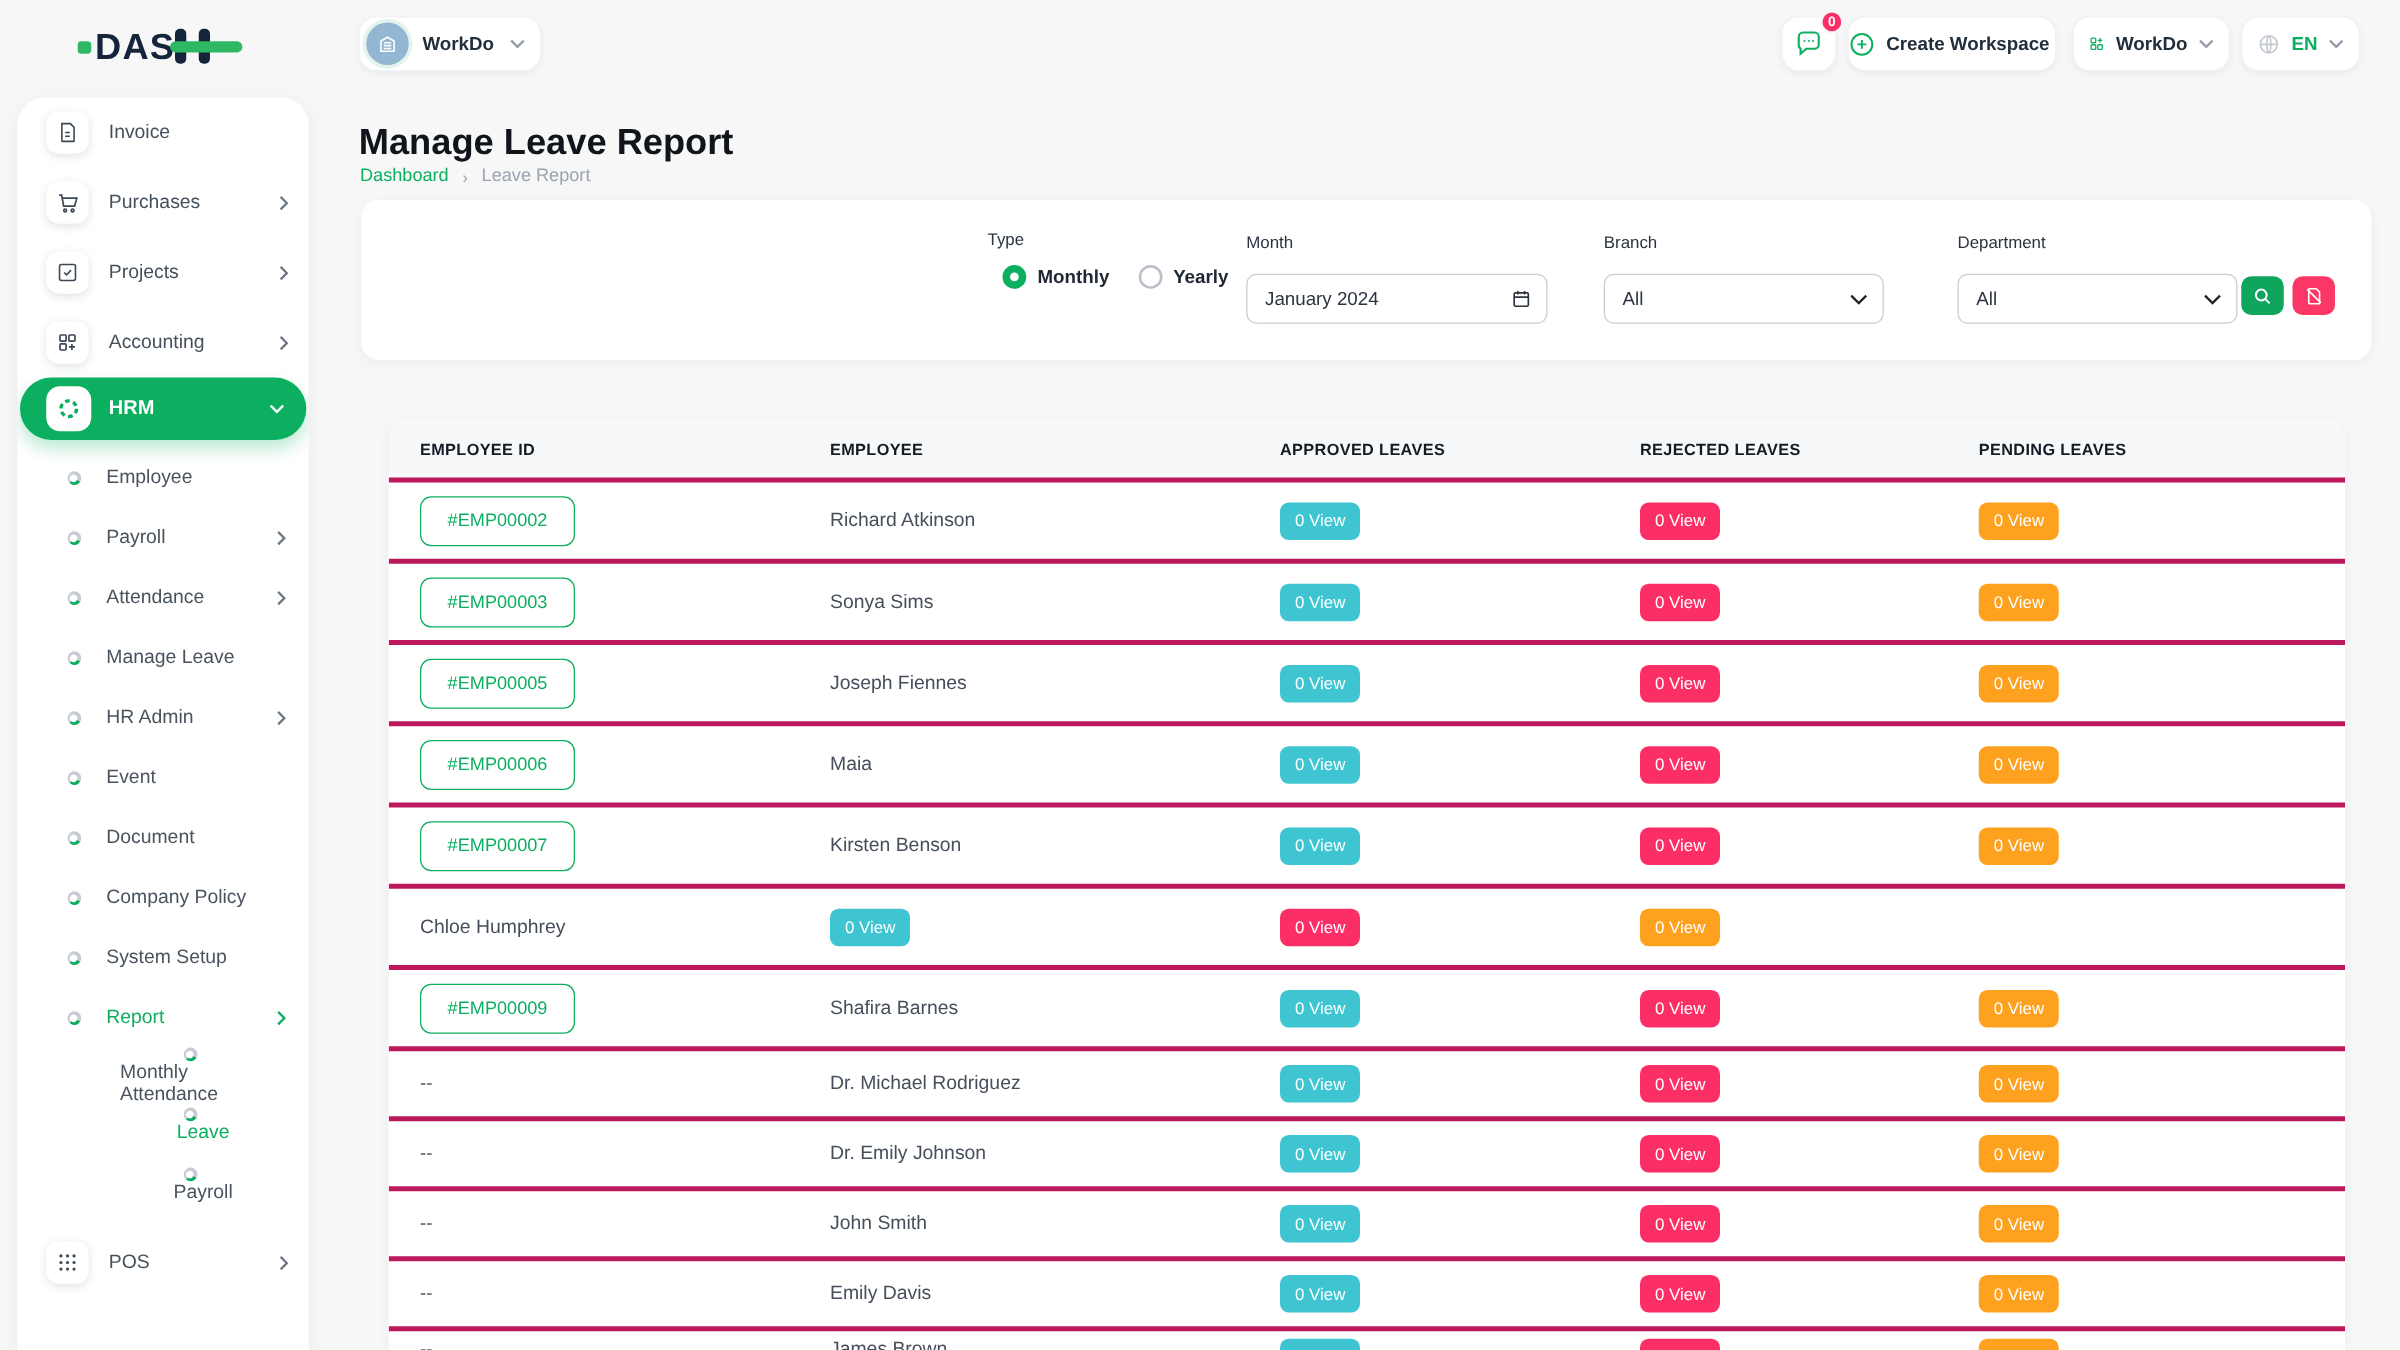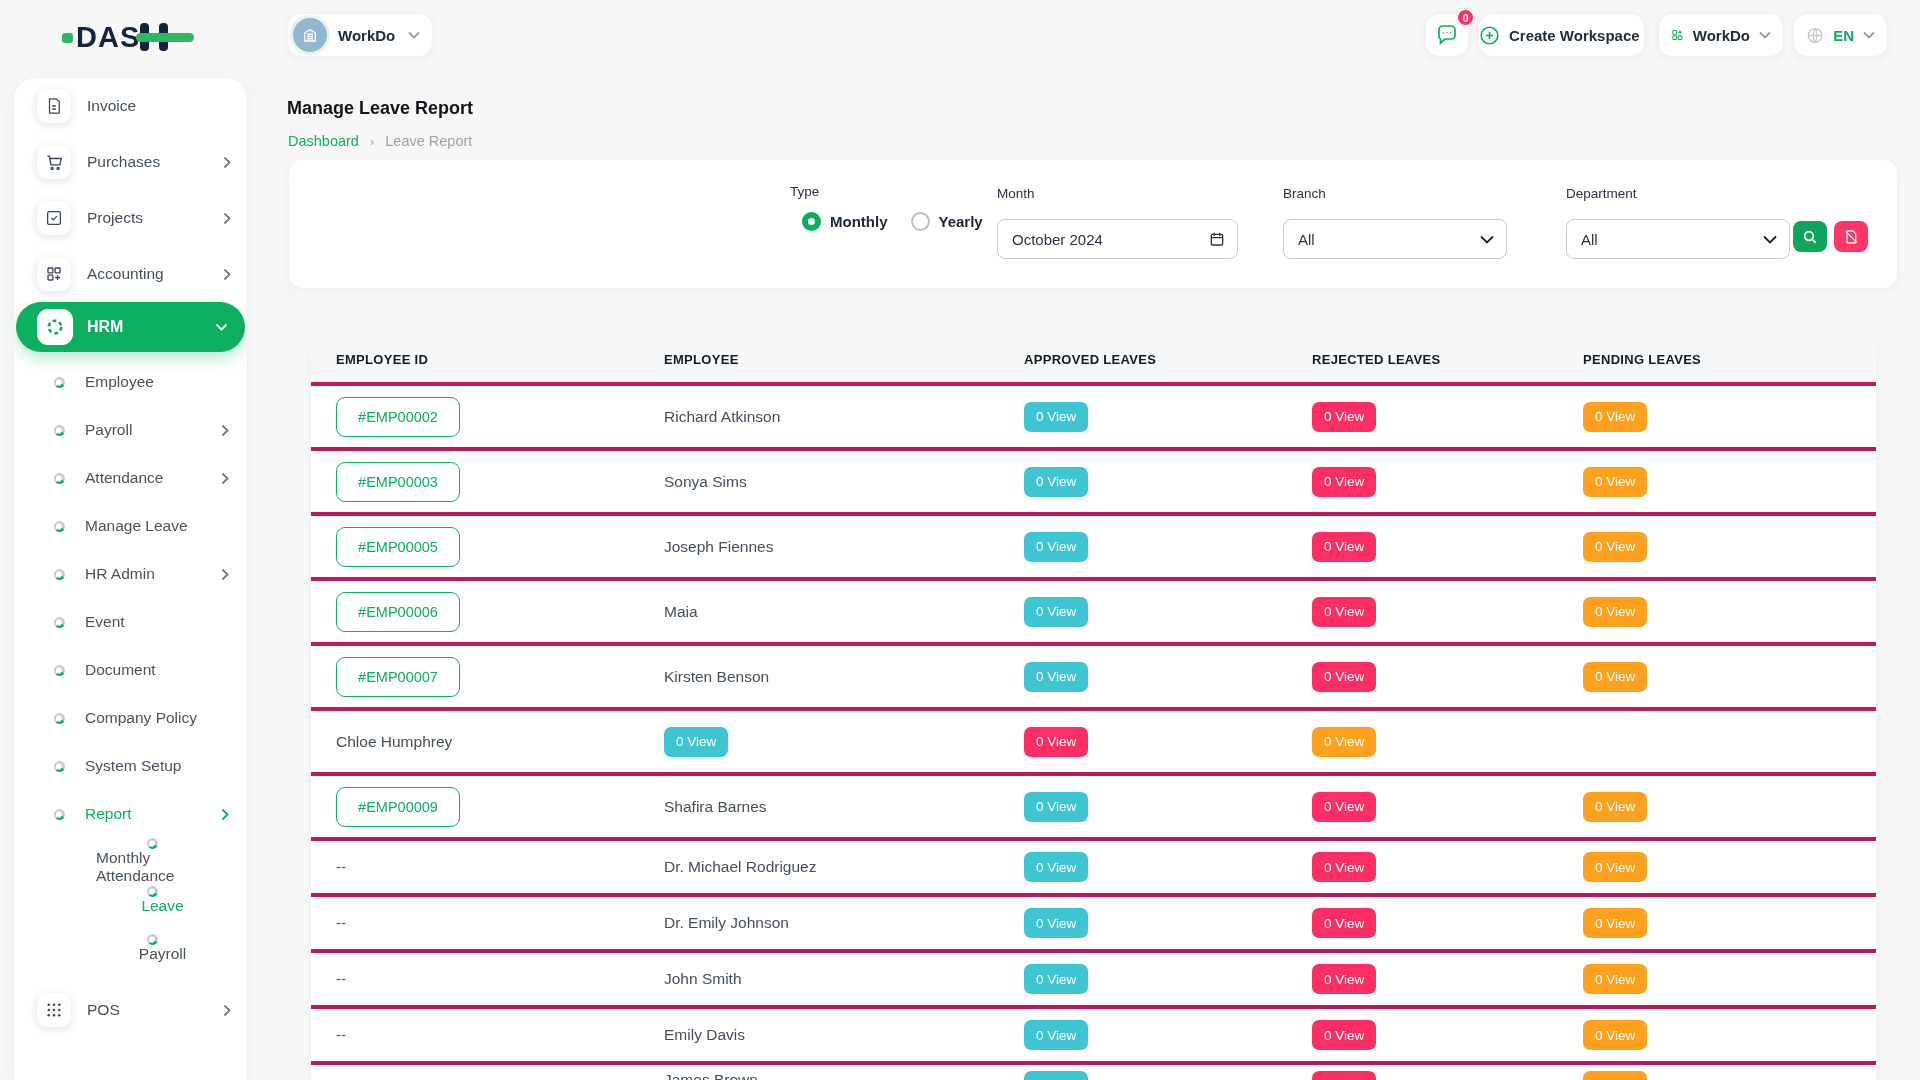--- a/index.html
+++ b/index.html
@@ -67,21 +67,21 @@
   .sub-item.lvl2 { padding-left:62px;flex-direction:column; }
   .sub-item .s-label { flex:1; margin-left:20px; }
   .sub-item.active { color:#0caf60; }
   .sub-item.active .chev { color:#0caf60; }
   .bullet { width:11px; height:11px; border-radius:50%; position:relative; flex:0 0 auto;
     background:conic-gradient(#0caf60 0 105deg, #c6ccd4 105deg 360deg);
     transform:rotate(120deg); }
   .bullet::after { content:""; position:absolute; inset:2.5px; background:#fff; border-radius:50%; }
 
   
-  .page-title { position:absolute; left:287px; top:98px; font-size:18px;
+  .page-title { position:absolute; left:287px; top:98px; font-size:29px;
     font-weight:700; color:#10151c; }
   .breadcrumb { position:absolute; left:288px; top:133px; display:flex;
     align-items:center; gap:11px; font-size:14.5px; }
   .crumb-link { color:#0caf60; cursor:pointer; }
   .crumb-sep { color:#9aa3ae; font-size:13px; }
   .crumb-cur { color:#9aa3ae; }
 
   
   .filter-card { position:absolute; left:289px; top:160px; width:1608px; height:128px;
     background:#fff; border-radius:14px; box-shadow:0 3px 10px rgba(20,30,50,.045); }
@@ -362,21 +362,21 @@
       <span>Monthly</span>
     </span>
     <span class="radio-opt">
       <span class="radio-dot off"></span>
       <span>Yearly</span>
     </span>
   </div>
 
   <span class="f-label" style="left:708px; top:26px;">Month</span>
   <div class="f-input" style="left:708px; width:241px;">
-    <span class="val">October 2024</span>
+    <span class="val">January 2024</span>
     <svg width="16" height="16" viewBox="0 0 24 24" fill="none" stroke="#2b3440" stroke-width="2">
       <rect x="3.5" y="5" width="17" height="16" rx="1.5"></rect>
         <path d="M8 2.8V7M16 2.8V7M3.5 10h17"></path>
     </svg>
   </div>
 
   <span class="f-label" style="left:994px; top:26px;">Branch</span>
   <div class="f-input" style="left:994px; width:224px;">
     <span class="val">All</span>
     <svg width="14" height="9" viewBox="0 0 14 9" fill="none" stroke="#222" stroke-width="1.8">

